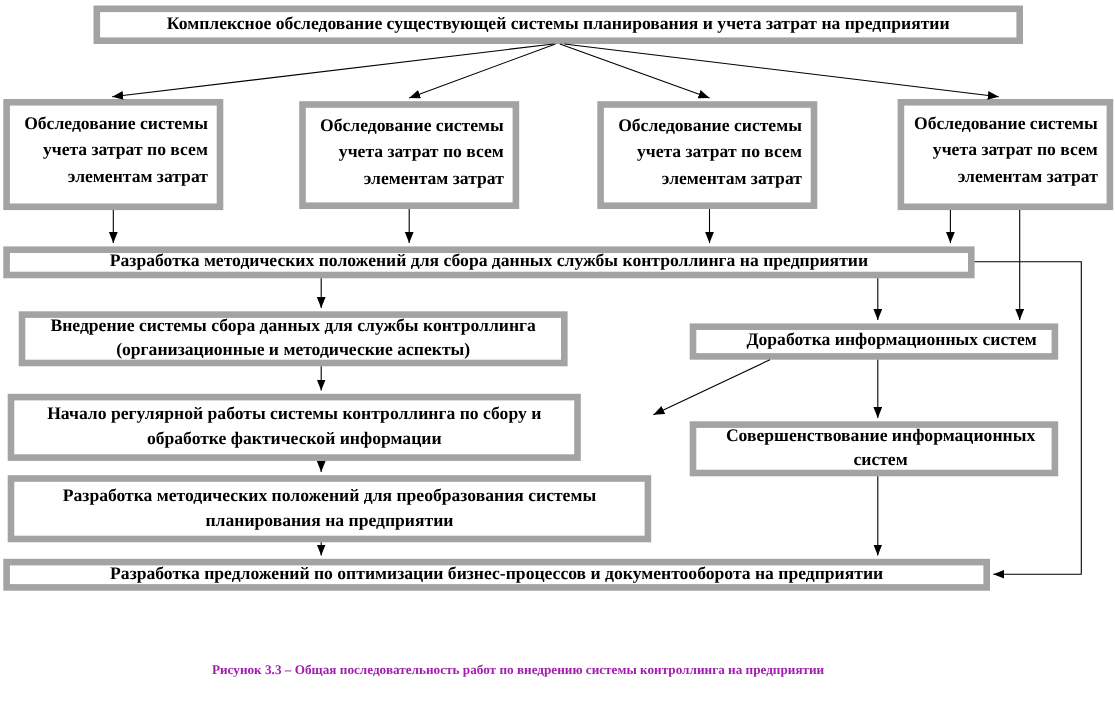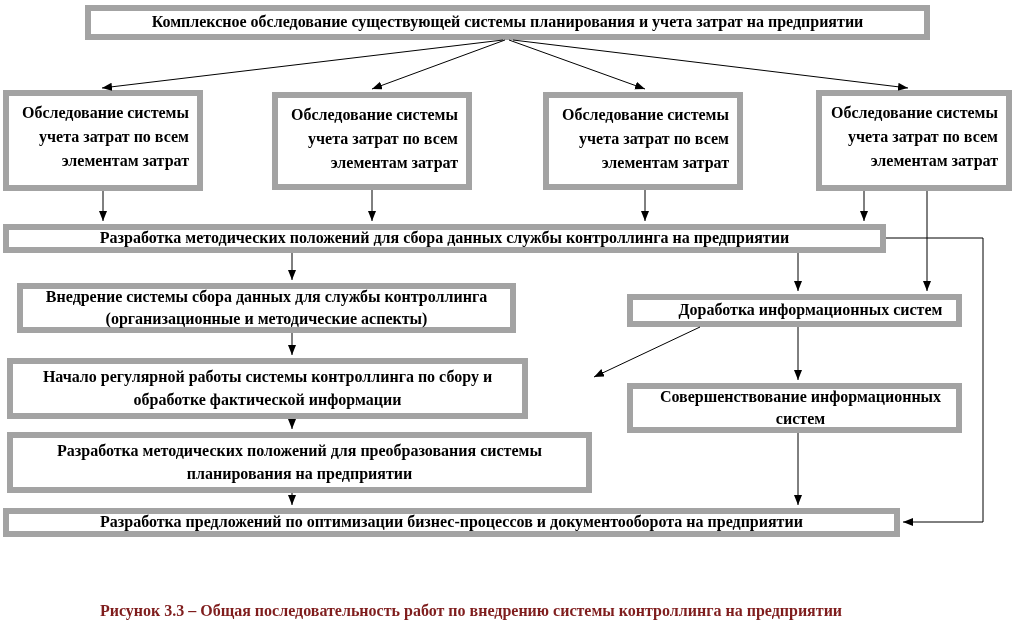--- a/index.html
+++ b/index.html
@@ -37,23 +37,23 @@
   #implement-box  { left: 7px;   top: 283px; width: 499px; height: 50px; margin-left: 10px; }
   #rework-box     { left: 627px; top: 294px; width: 335px; height: 33px; padding-left: 40px; }
   #regular-box    { left: 7px;   top: 358px; width: 521px; height: 61px; }
   #improve-box    { left: 627px; top: 383px; width: 335px; height: 50px; padding-left: 20px; }
   #planmethod-box { left: 7px;   top: 432px; width: 585px; height: 61px; }
   #optimize-box   { left: 3px;   top: 508px; width: 897px; height: 29px; font-family: Liberation Serif, serif; }
   #caption {
     position: absolute;
     left: 0; top: 602px; width: 942px;
     text-align: center;
-    font-size: 16px;
+    font-size: 12px;
     font-weight: bold;
-    color: #7f1d1d;
+    color: #a21caf;
   }
   #arrows {
     position: absolute;
     left: 0; top: 0;
     width: 1014px; height: 639px;
     pointer-events: none;
   }
   #arrows line, #arrows polyline { stroke: #000000; stroke-width: 1; }
 </style>
 </head>

